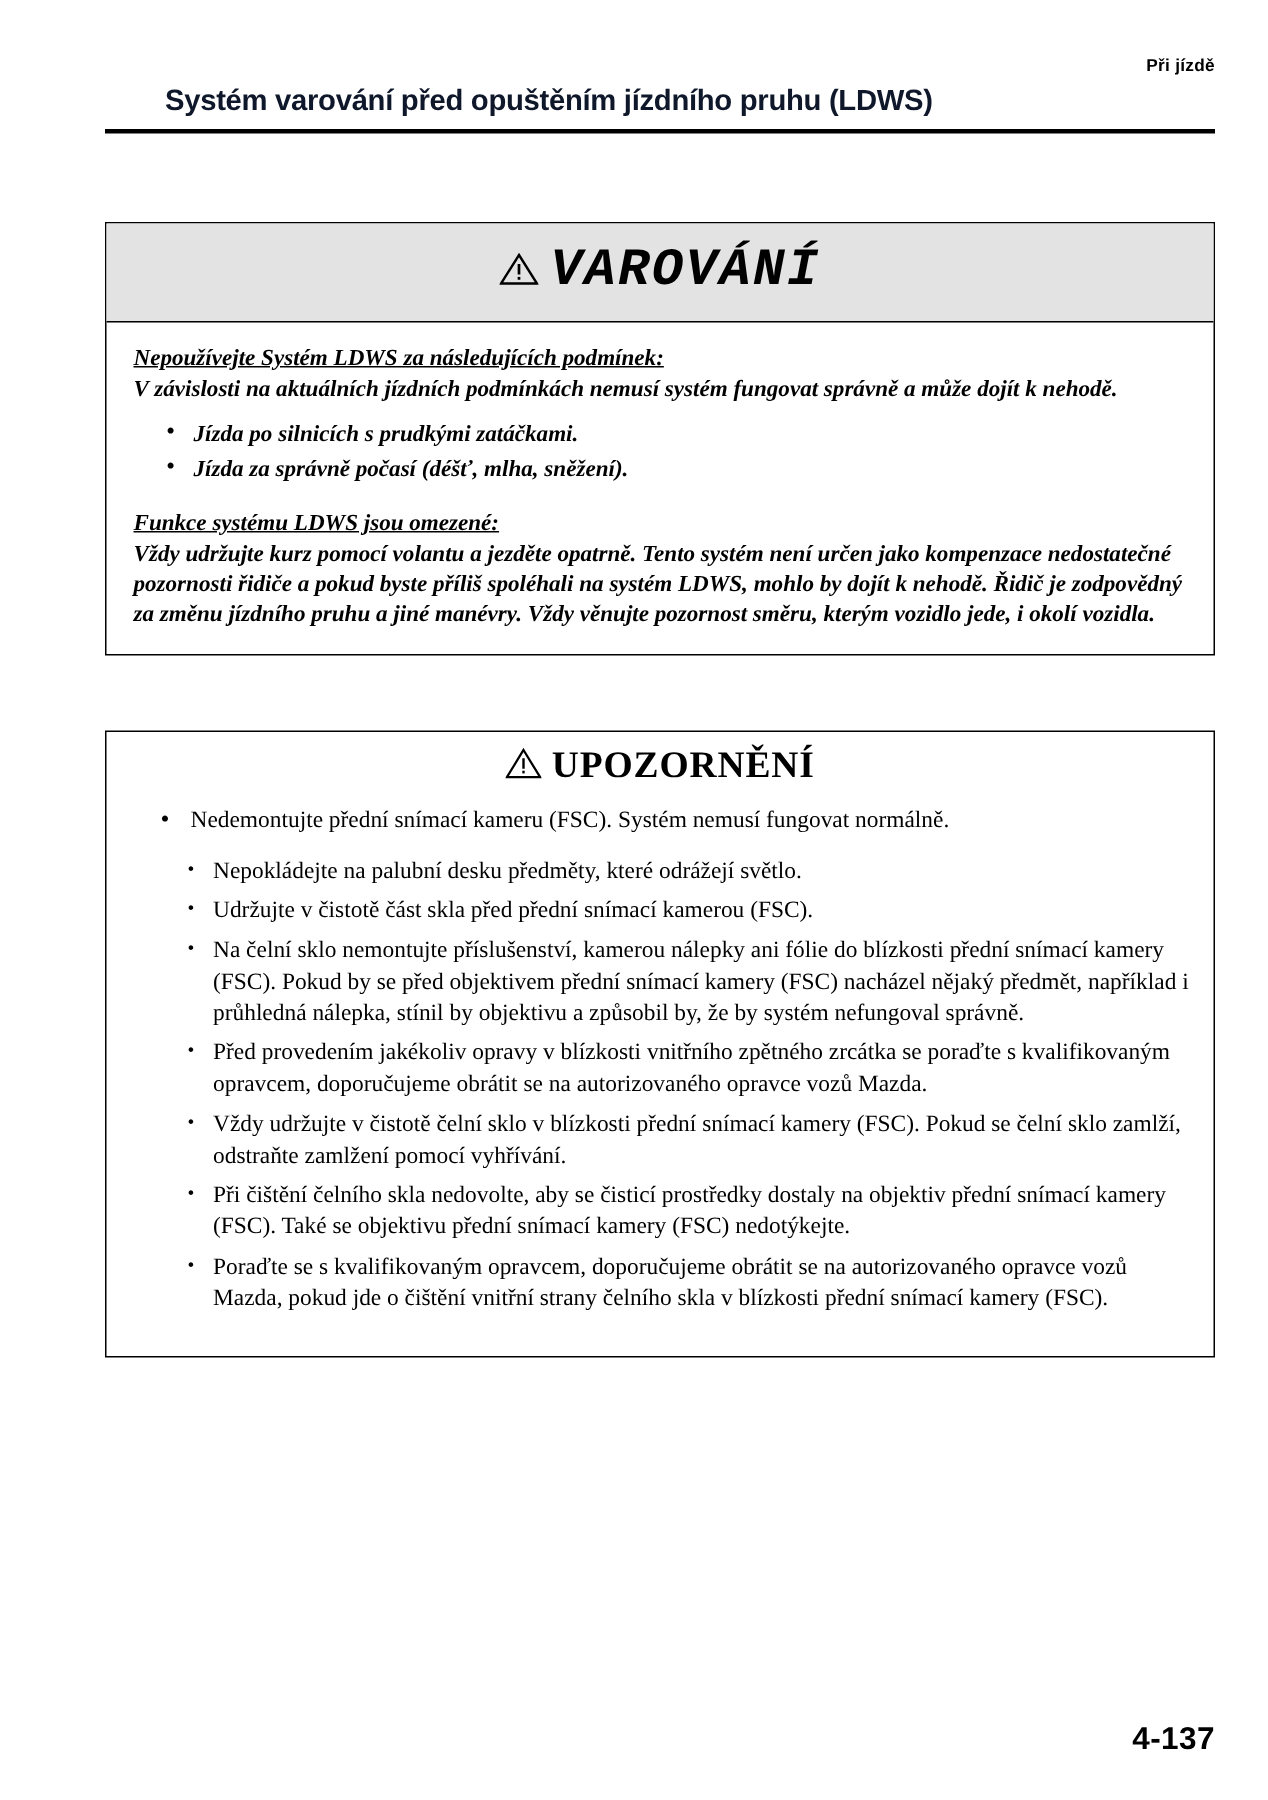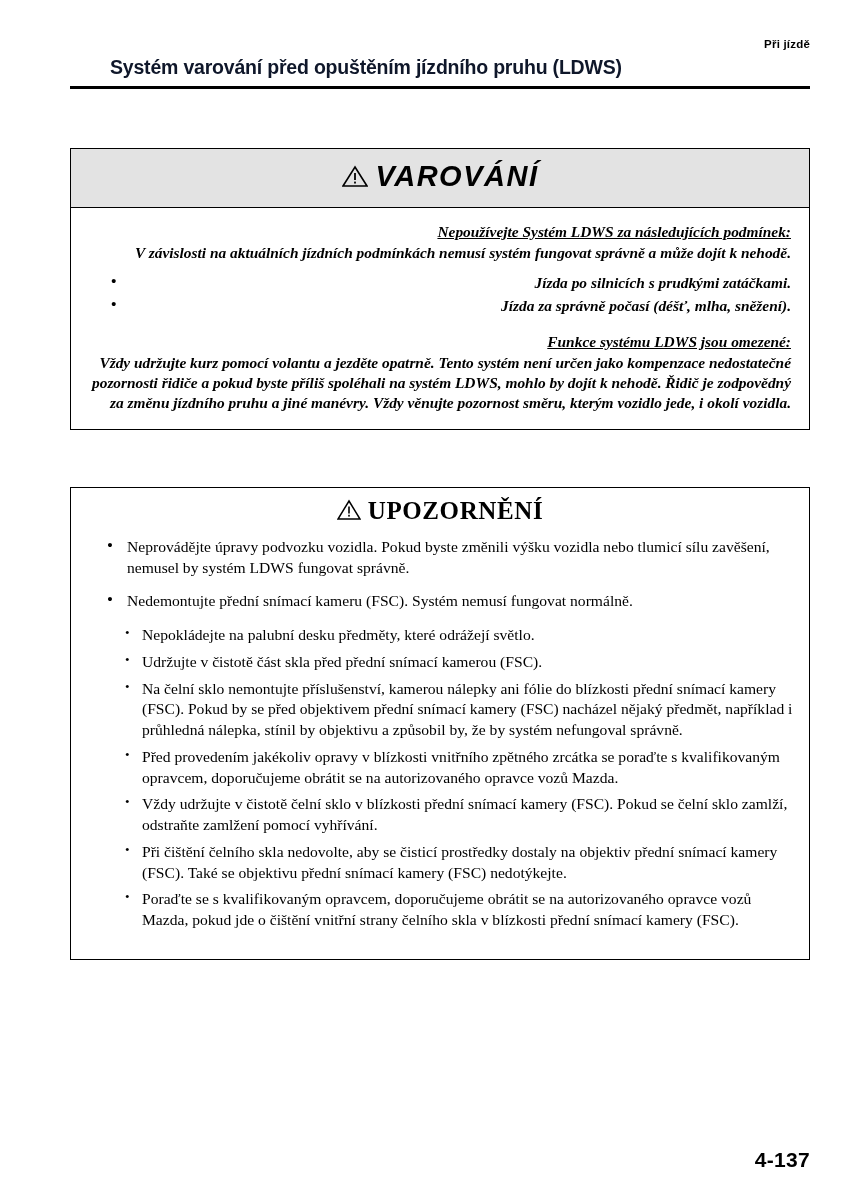--- a/index.html
+++ b/index.html
@@ -60,38 +60,37 @@
     border: 1.5px solid #000;
     box-sizing: border-box;
   }
   .warn-head {
     background: #e3e3e3;
     border-bottom: 1.5px solid #000;
     text-align: center;
     padding: 11px 0 12px 0;
   }
   .warn-head-text {
-    font-family: Liberation Sans, sans-serif;
+    font-family: Liberation Mono, monospace;
     font-style: italic;
     font-weight: bold;
-    font-size: 29px;
+    font-size: 35px;
     letter-spacing: 1.5px;
   }
   .warn-tri {
     display: inline-block;
     vertical-align: -2px;
     margin-right: 8px;
   }
   .warn-body {
     padding: 14px 18px 16px 18px;
     font-style: italic;
     font-weight: bold;
     font-size: 15.4px;
     line-height: 1.30;
-    text-align: right;
   }
   .warn-sub {
     text-decoration: underline;
     margin-bottom: 1px;
   }
   .warn-para {
     margin: 0 0 10px 0;
   }
   ul.bullets-warn {
     list-style: none;
@@ -231,21 +230,20 @@
           <svg width="24" height="22" viewBox="0 0 24 22">
             <polygon points="12,2 23,20 1,20" fill="none" stroke="#000" stroke-width="1.5"></polygon>
             <rect x="11.2" y="7.5" width="1.6" height="7" fill="#000"></rect>
             <rect x="11.2" y="15.8" width="1.6" height="1.8" fill="#000"></rect>
           </svg>
         </span><span>UPOZORNĚNÍ</span>
       </span>
     </div>
     <div class="caution-body">
       <ul class="lvl1">
-        <li>Neprovádějte úpravy podvozku vozidla. Pokud byste změnili výšku vozidla nebo tlumicí sílu zavěšení, nemusel by systém LDWS fungovat správně.</li>
         <li>Nedemontujte přední snímací kameru (FSC). Systém nemusí fungovat normálně.</li>
       </ul>
       <ul class="lvl2">
         <li>Nepokládejte na palubní desku předměty, které odrážejí světlo.</li>
         <li>Udržujte v čistotě část skla před přední snímací kamerou (FSC).</li>
         <li>Na čelní sklo nemontujte příslušenství, kamerou nálepky ani fólie do blízkosti přední snímací kamery (FSC). Pokud by se před objektivem přední snímací kamery (FSC) nacházel nějaký předmět, například i průhledná nálepka, stínil by objektivu a způsobil by, že by systém nefungoval správně.</li>
         <li>Před provedením jakékoliv opravy v blízkosti vnitřního zpětného zrcátka se poraďte s kvalifikovaným opravcem, doporučujeme obrátit se na autorizovaného opravce vozů Mazda.</li>
         <li>Vždy udržujte v čistotě čelní sklo v blízkosti přední snímací kamery (FSC). Pokud se čelní sklo zamlží, odstraňte zamlžení pomocí vyhřívání.</li>
         <li>Při čištění čelního skla nedovolte, aby se čisticí prostředky dostaly na objektiv přední snímací kamery (FSC). Také se objektivu přední snímací kamery (FSC) nedotýkejte.</li>
         <li style="margin-bottom:0">Poraďte se s kvalifikovaným opravcem, doporučujeme obrátit se na autorizovaného opravce vozů Mazda, pokud jde o čištění vnitřní strany čelního skla v blízkosti přední snímací kamery (FSC).</li>

